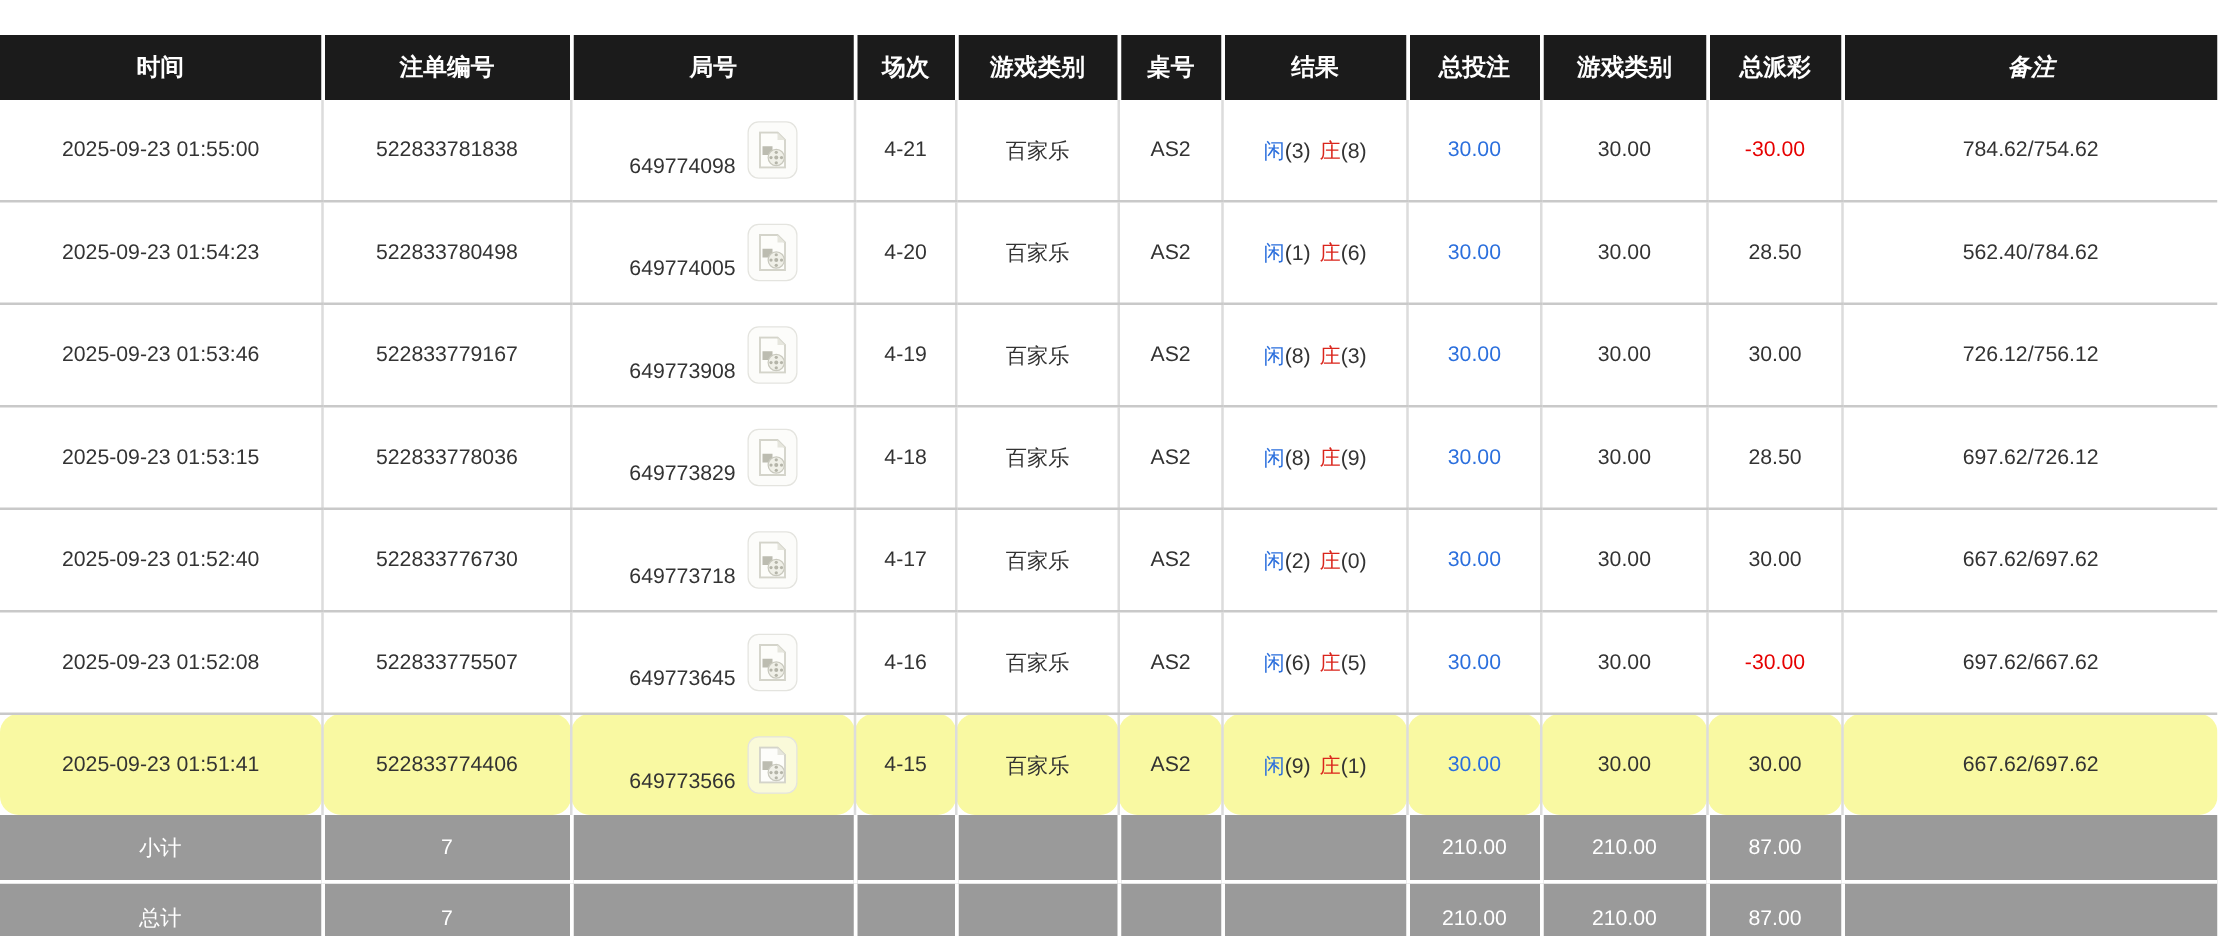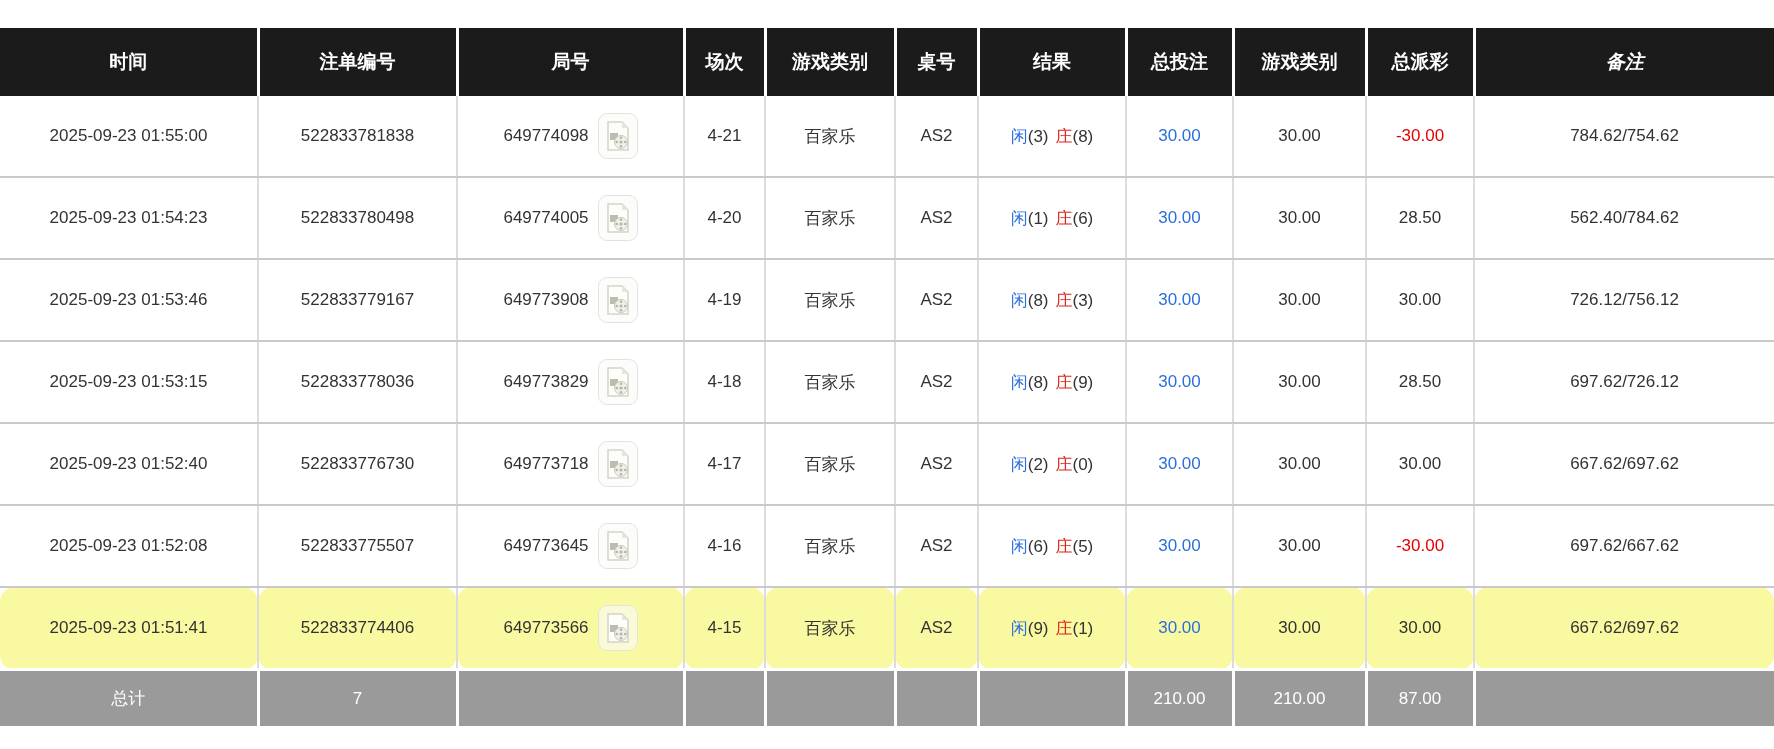--- a/index.html
+++ b/index.html
@@ -13,21 +13,21 @@
   table.records {
     width: 1774px;
     border-collapse: collapse;
     table-layout: fixed;
   }
   thead th {
     background: #1b1b1b;
     color: #ffffff;
     font-size: 19px;
     font-weight: bold;
-    height: 68px;
+    height: 52px;
     border-right: 3px solid #ffffff;
     padding: 0;
   }
   thead th:last-child { border-right: none; font-style: italic; }
   tbody td {
     height: 80px;
     text-align: center;
     vertical-align: middle;
     font-size: 17px;
     color: #333333;
@@ -49,21 +49,21 @@
     border-right: 3px solid #ffffff;
     padding: 0;
   }
   tfoot td:last-child { border-right: none; }
   tfoot tr.total td { border-top: 3px solid #ffffff; height: 55px; }
   .blue { color: #2b6fdd; }
   .red  { color: #da251c; }
   .neg  { color: #e60000; }
   .gap  { margin-left: 7px; }
   a.bet-link { color: #2b6fdd; text-decoration: none; cursor: pointer; }
-  .round-wrap { display: flex; align-items: center; justify-content: center; gap: 9px; }
+  .round-wrap { display: flex; align-items: flex-end; justify-content: center; gap: 9px; }
   .video-btn {
     width: 40px; height: 46px;
     border: 1px solid #e4e4df;
     border-radius: 9px;
     background: rgba(251, 251, 247, 0.65);
     display: inline-flex; align-items: center; justify-content: center;
     padding: 0; cursor: pointer;
   }
   .video-btn svg { display: block; }
 </style>
@@ -314,20 +314,33 @@
       <td>AS2</td>
       <td><span class="blue">闲</span><span>(9)</span><span class="red gap">庄</span><span>(1)</span></td>
       <td><a class="bet-link">30.00</a></td>
       <td>30.00</td>
       <td>30.00</td>
       <td>667.62/697.62</td>
     </tr>
 
   </tbody>
   <tfoot>
+    <tr>
+      <td>小计</td>
+      <td>7</td>
+      <td></td>
+      <td></td>
+      <td></td>
+      <td></td>
+      <td></td>
+      <td>210.00</td>
+      <td>210.00</td>
+      <td>87.00</td>
+      <td></td>
+    </tr>
     <tr class="total">
       <td>总计</td>
       <td>7</td>
       <td></td>
       <td></td>
       <td></td>
       <td></td>
       <td></td>
       <td>210.00</td>
       <td>210.00</td>

